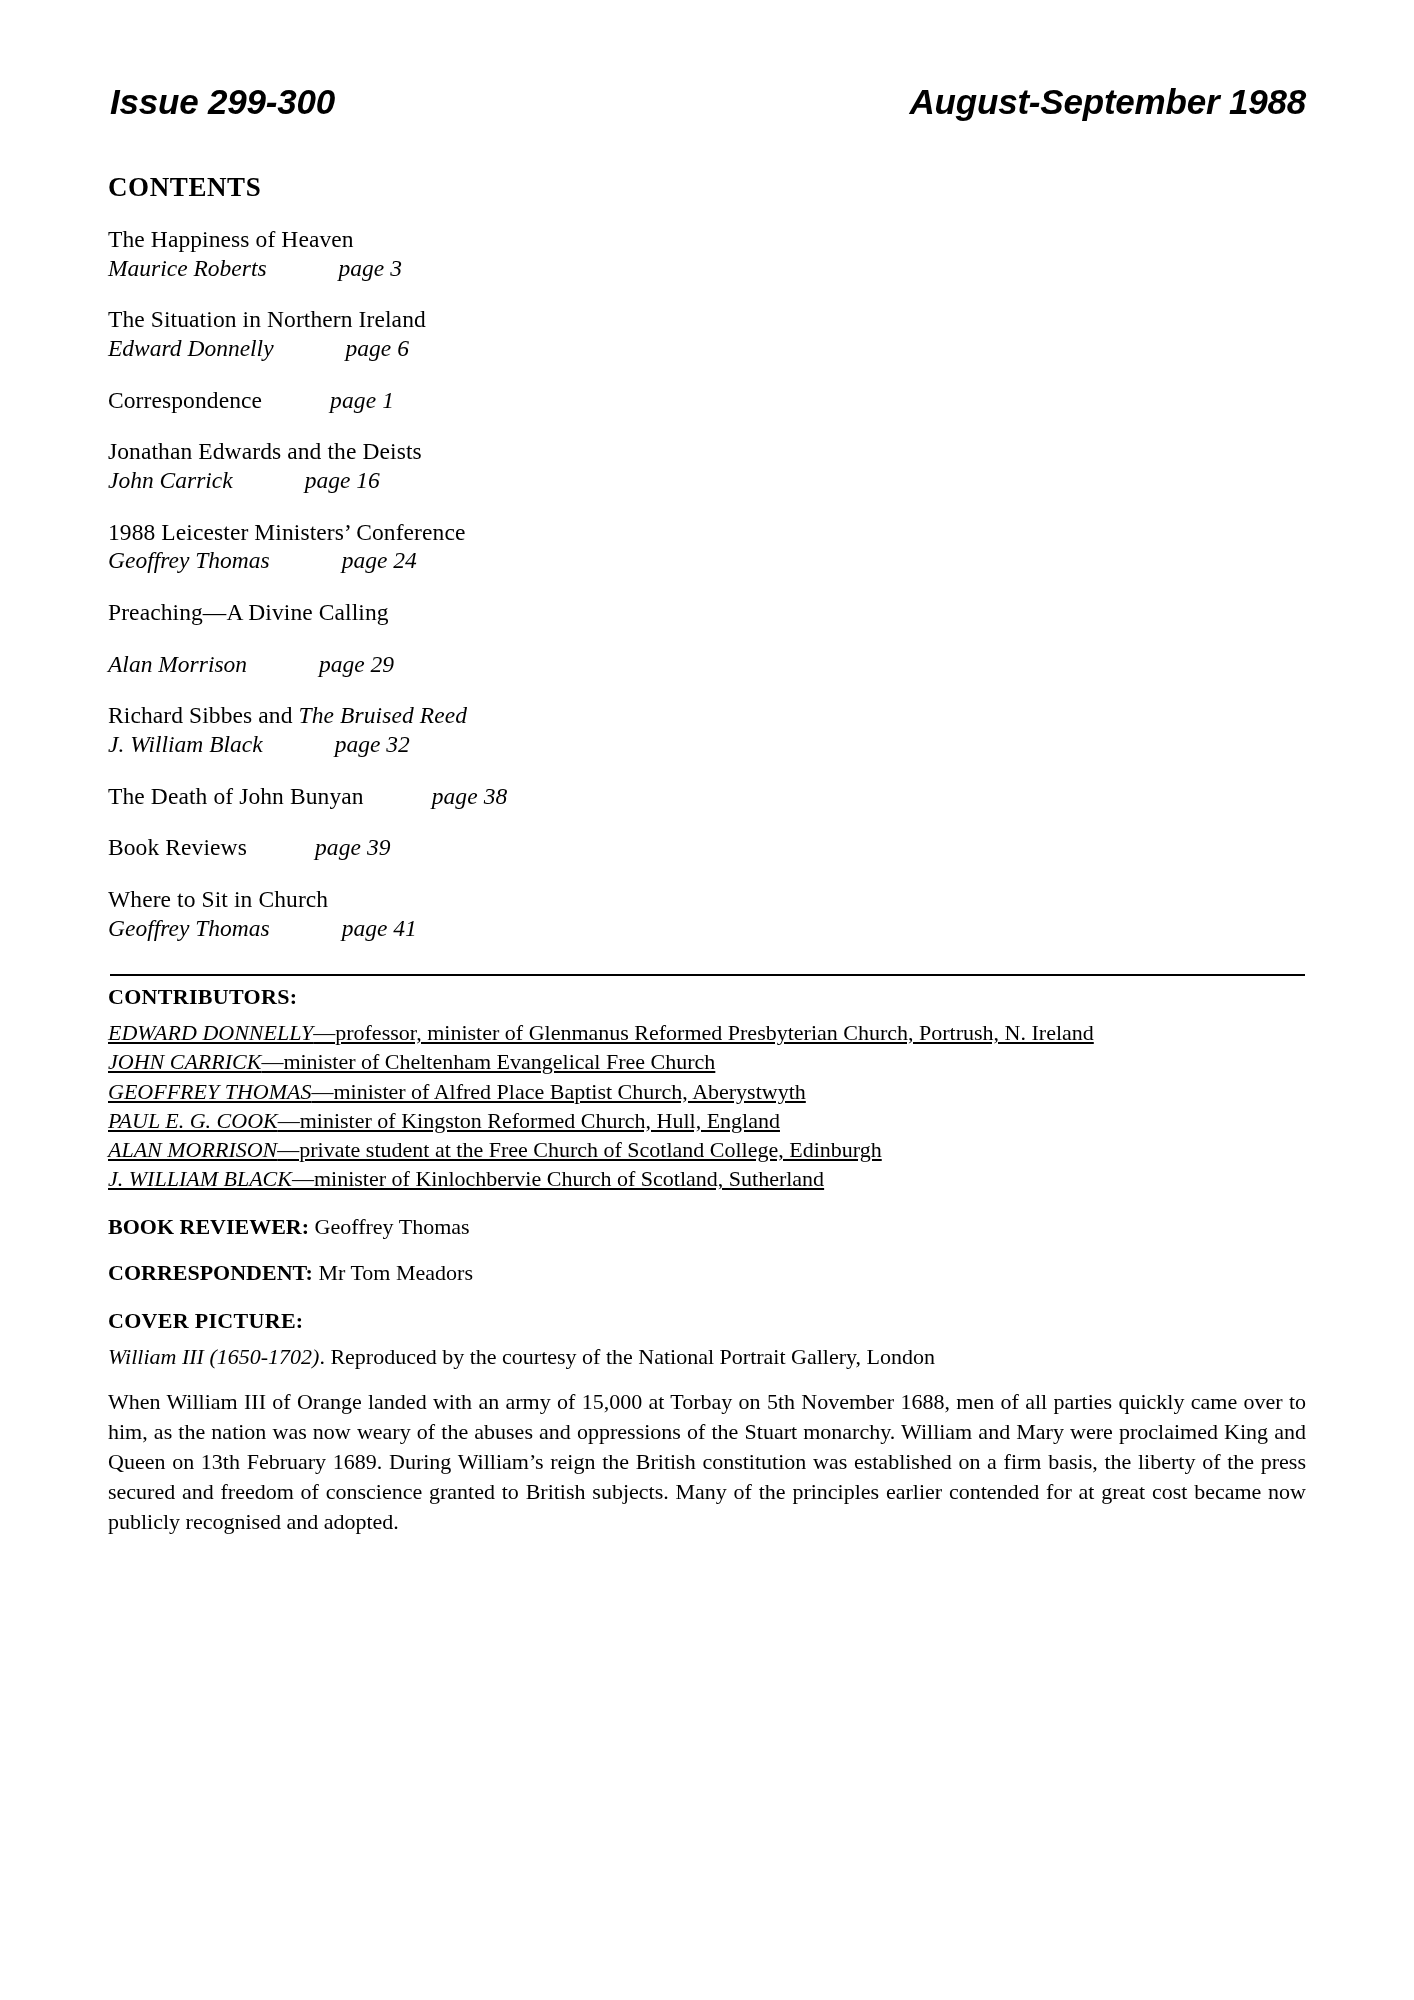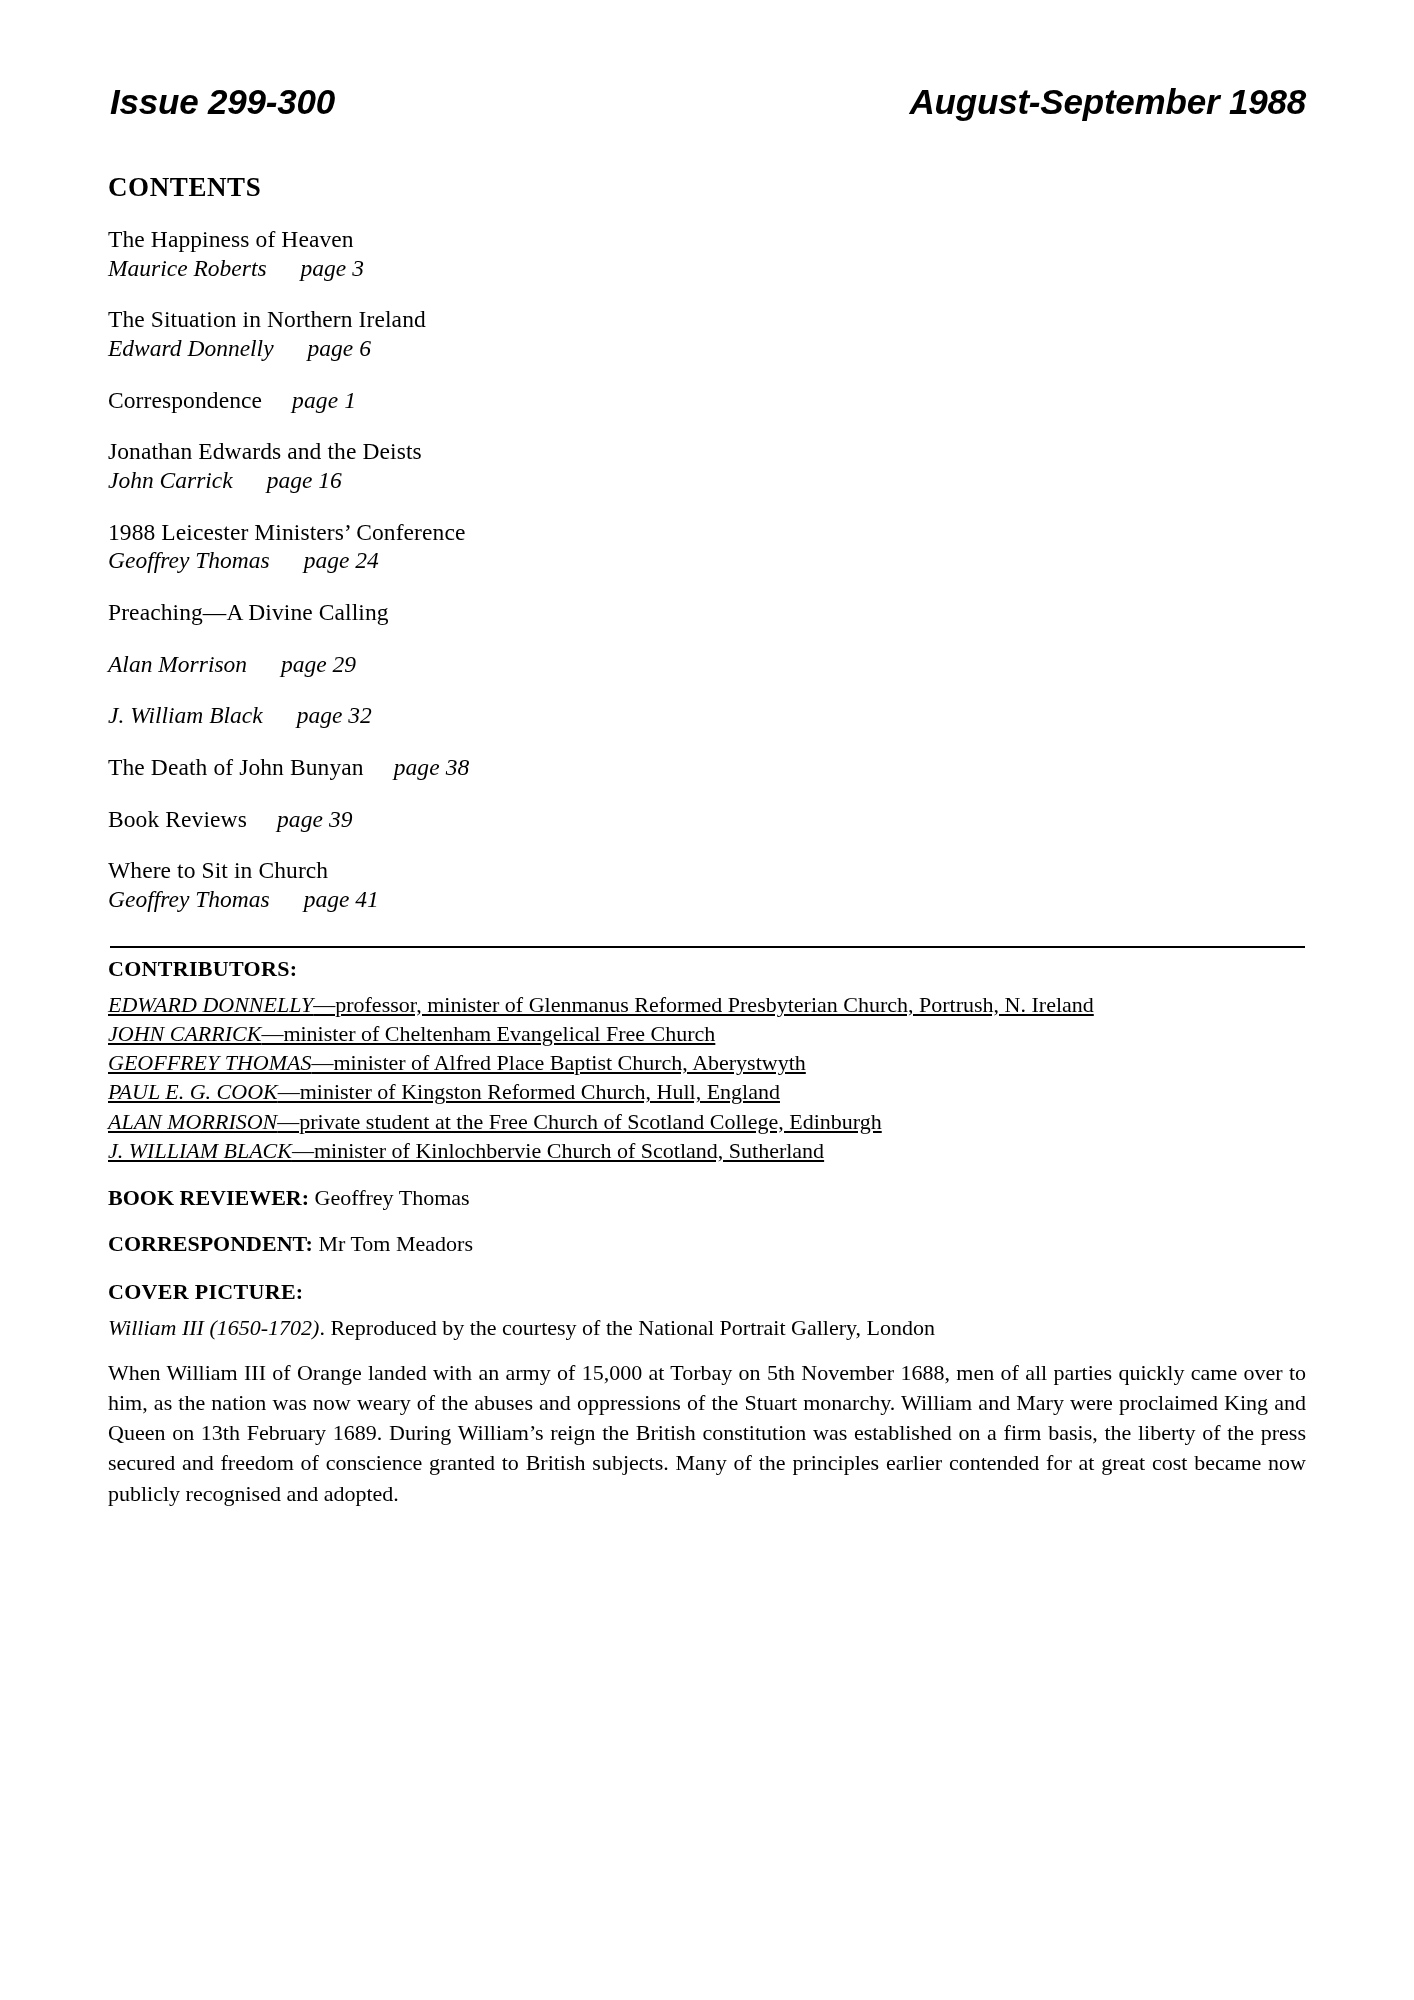--- a/index.html
+++ b/index.html
@@ -63,20 +63,21 @@
     letter-spacing: 0.1px;
   }
   .toc-title .ital { font-style: italic; }
   .toc-byline {
     display: block;
     font-style: italic;
   }
   .toc-page {
     font-style: italic;
     padding-left: 34px;
+    margin-left: 38px;
   }
   .toc-page.inline { padding-left: 30px; }
 
   
   .divider {
     margin-top: 32px;
     border: none;
     border-top: 2.4px solid #000;
     width: 1195px;
   }
@@ -161,20 +162,21 @@
 
       <div class="toc-entry">
         <span class="toc-title">Preaching—A Divine Calling</span>
       </div>
 
       <div class="toc-entry">
         <span class="toc-byline"><span>Alan Morrison</span><span class="toc-page">page 29</span></span>
       </div>
 
       <div class="toc-entry">
+        <span class="toc-title"><span>Richard Sibbes and </span><span class="ital">The Bruised Reed</span></span>
         <span class="toc-byline"><span>J. William Black</span><span class="toc-page">page 32</span></span>
       </div>
 
       <div class="toc-entry">
         <span class="toc-title"><span>The Death of John Bunyan</span><span class="toc-page inline">page 38</span></span>
       </div>
 
       <div class="toc-entry">
         <span class="toc-title"><span>Book Reviews</span><span class="toc-page inline">page 39</span></span>
       </div>

